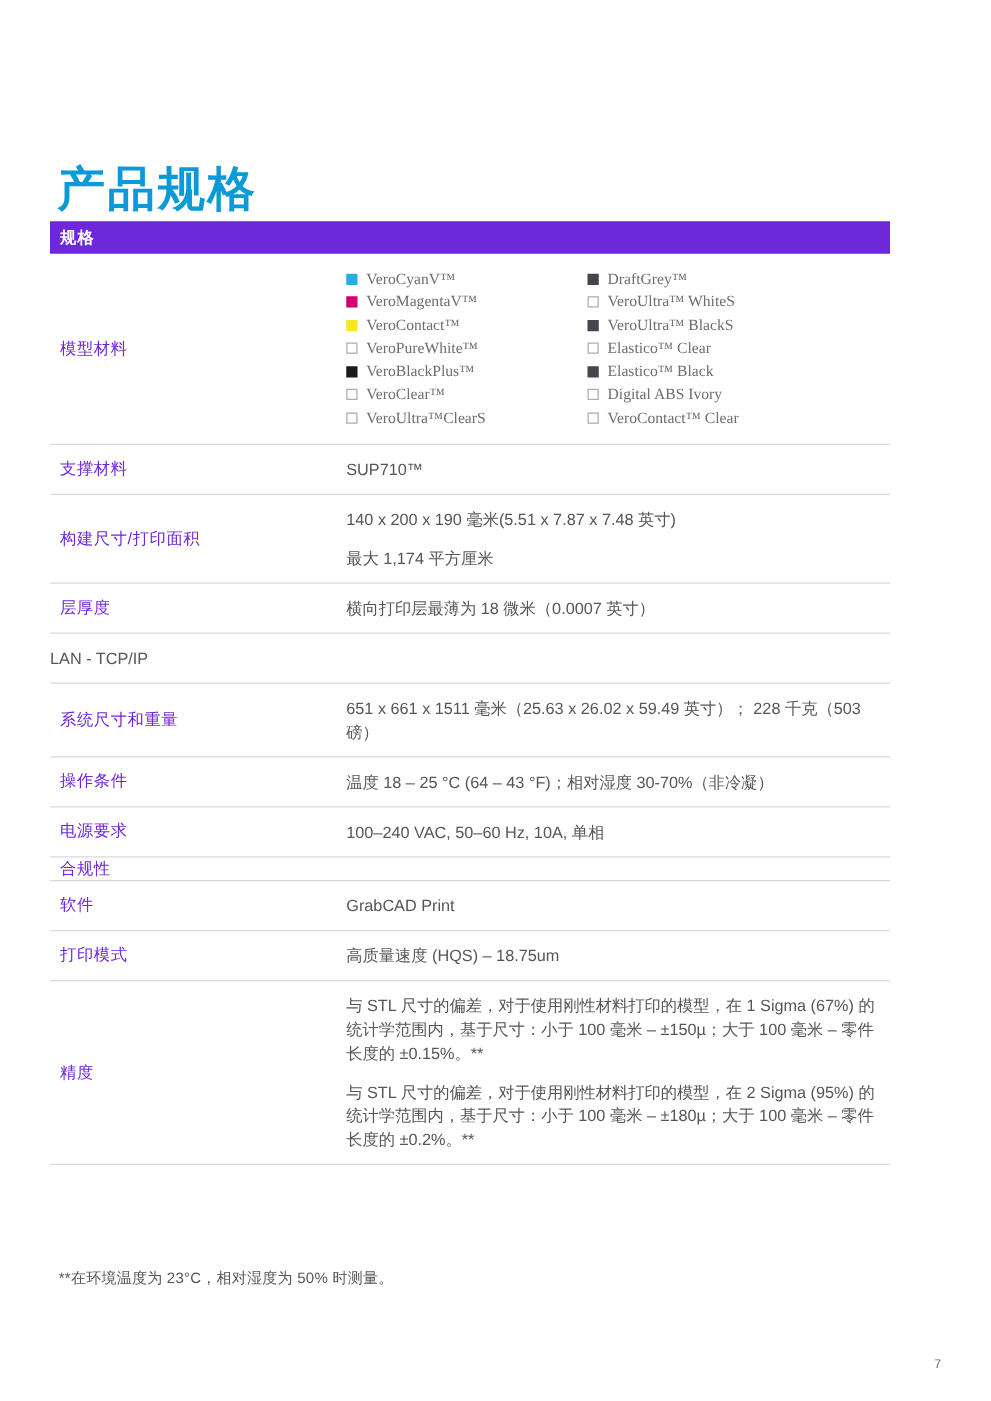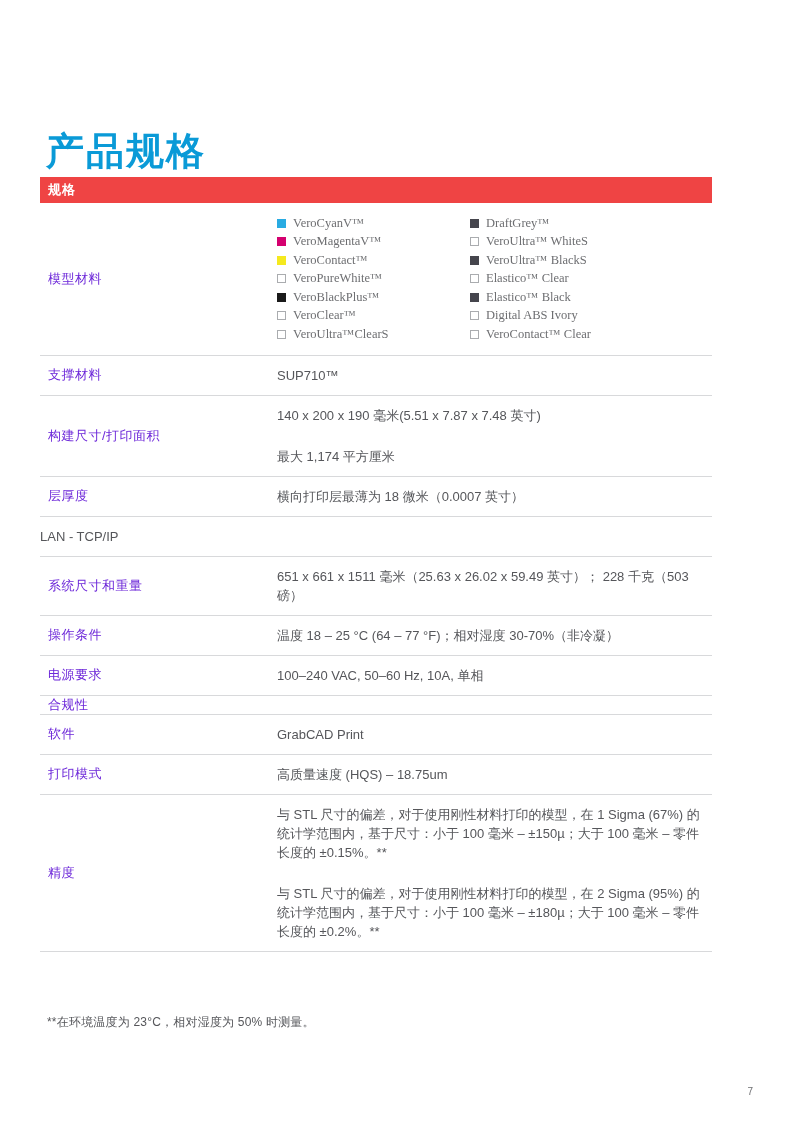--- a/index.html
+++ b/index.html
@@ -17,39 +17,39 @@
   .page-title {
     position:absolute; left:46px; top:84px;
     font-size:38px; font-weight:bold; letter-spacing:2px;
     color:#0a9ad7;
     margin-top:42px;
   }
   .spec-table {
     position:absolute; left:40px; top:177px; width:672px;
   }
   .section-bar {
-    height:26px; background:#ef4444; color:#ffffff;
+    height:26px; background:#6d28d9; color:#ffffff;
     display:flex; align-items:center; padding-left:8px;
     font-size:13px; font-weight:bold; letter-spacing:1px;
   }
   .row {
     display:flex; align-items:center;
     border-bottom:1px solid #d8d9db;
   }
   .row .label {
     width:237px; flex:0 0 237px; padding-left:8px;
     font-size:13px; font-weight:400; color:#6d28d9;
     letter-spacing:.5px;
   }
   .row .value {
     flex:1; padding:10px 10px 10px 0;
     font-size:13px; color:#55565a; line-height:19px;
   }
   .row .value p { margin:0; }
-  .row .value p + p { margin-top:22px; }
+  .row .value p + p { margin-top:12px; }
   
   .materials-row .value { padding:11px 0; }
   .mat-cols { display:flex;font-family:Liberation Serif, serif; }
   .mat-col { width:193px; }
   .mat-col:last-child { width:auto; }
   .mat-item {
     display:flex; align-items:center; height:18.5px;
     font-size:12.5px; color:#6d6e71; white-space:nowrap;
   }
   .swatch {
@@ -175,21 +175,21 @@
         </div>
         <div class="row">
           <div class="label">系统尺寸和重量</div>
           <div class="value">
             <p>651 x 661 x 1511 毫米（25.63 x 26.02 x 59.49 英寸）； 228 千克（503 磅）</p>
           </div>
         </div>
         <div class="row">
           <div class="label">操作条件</div>
           <div class="value">
-            <p>温度 18 – 25 °C (64 – 77 °F)；相对湿度 30-70%（非冷凝）</p>
+            <p>温度 18 – 25 °C (64 – 43 °F)；相对湿度 30-70%（非冷凝）</p>
           </div>
         </div>
         <div class="row">
           <div class="label">电源要求</div>
           <div class="value">
             <p>100–240 VAC, 50–60 Hz, 10A, 单相</p>
           </div>
         </div>
         <div class="row">
           <div class="label">合规性</div>

